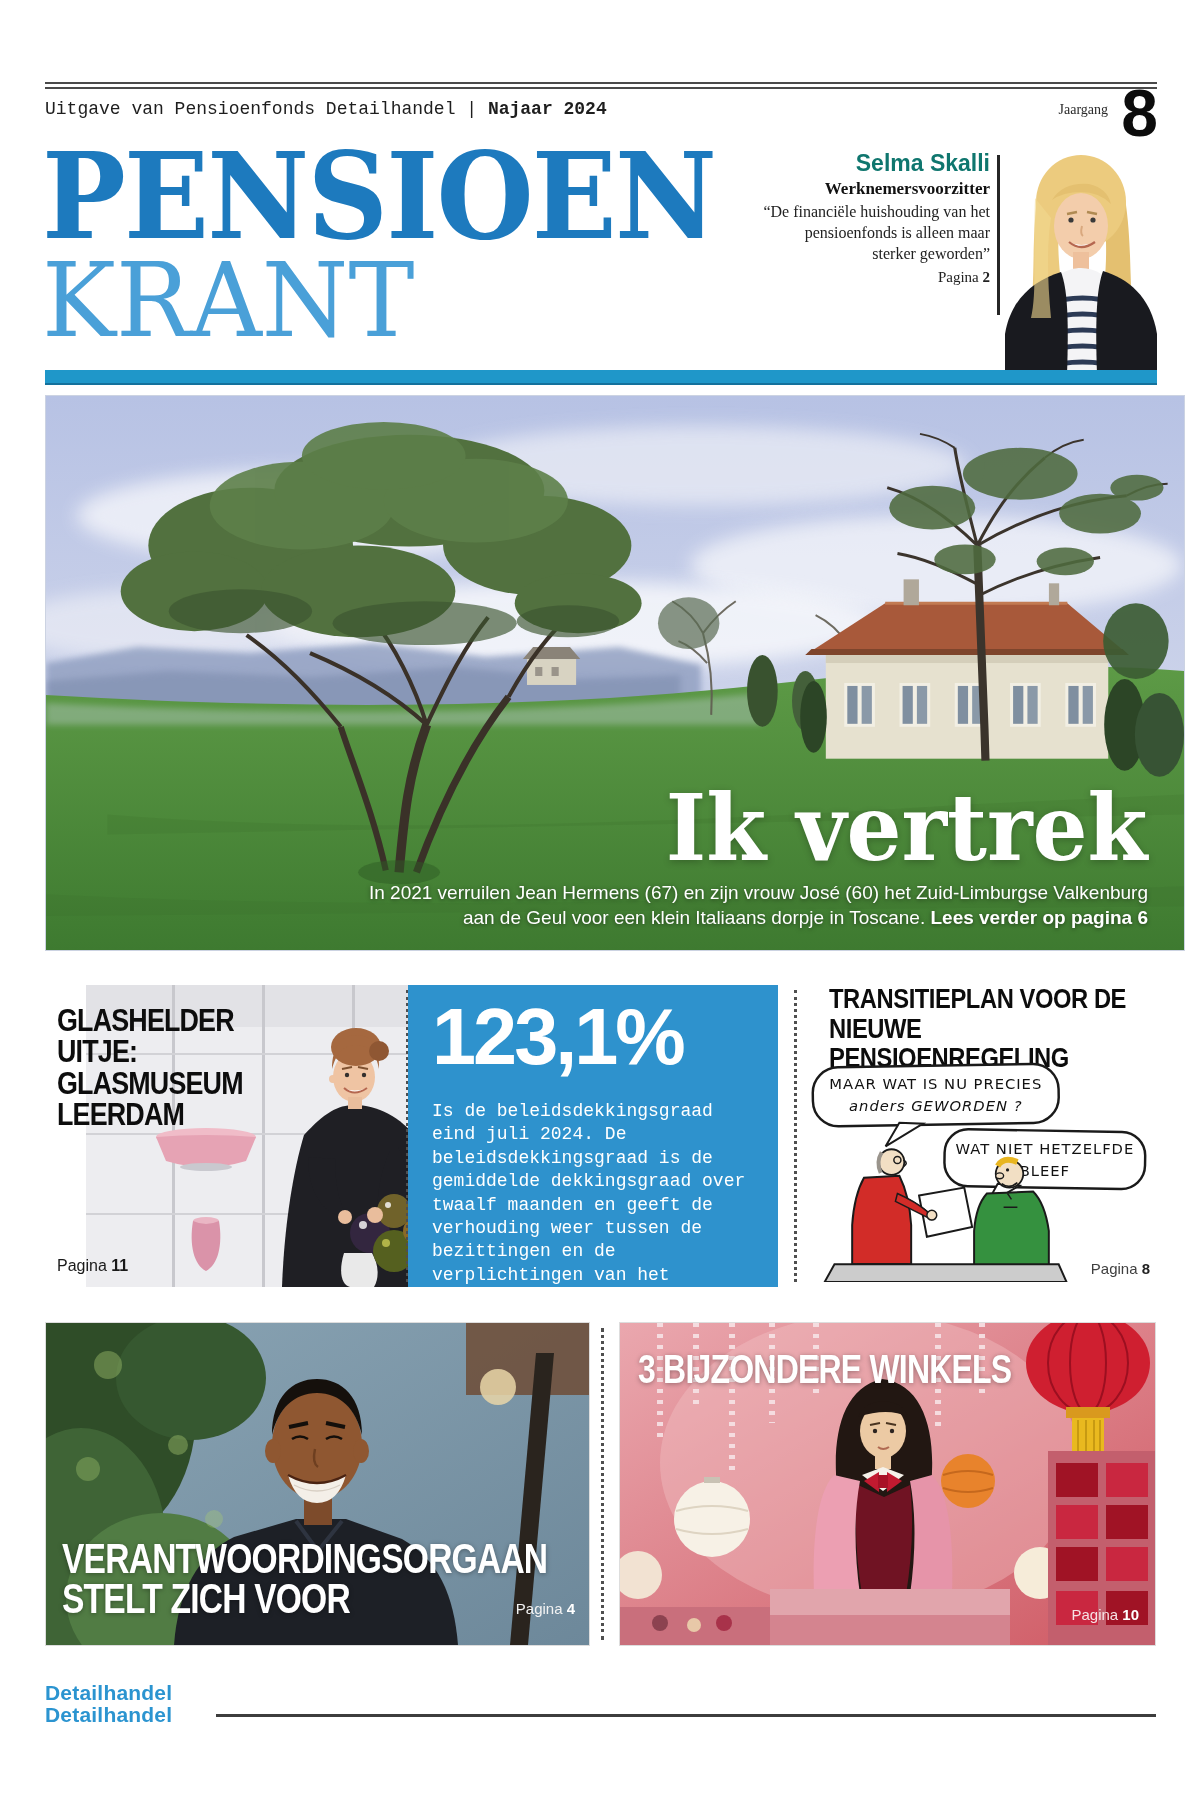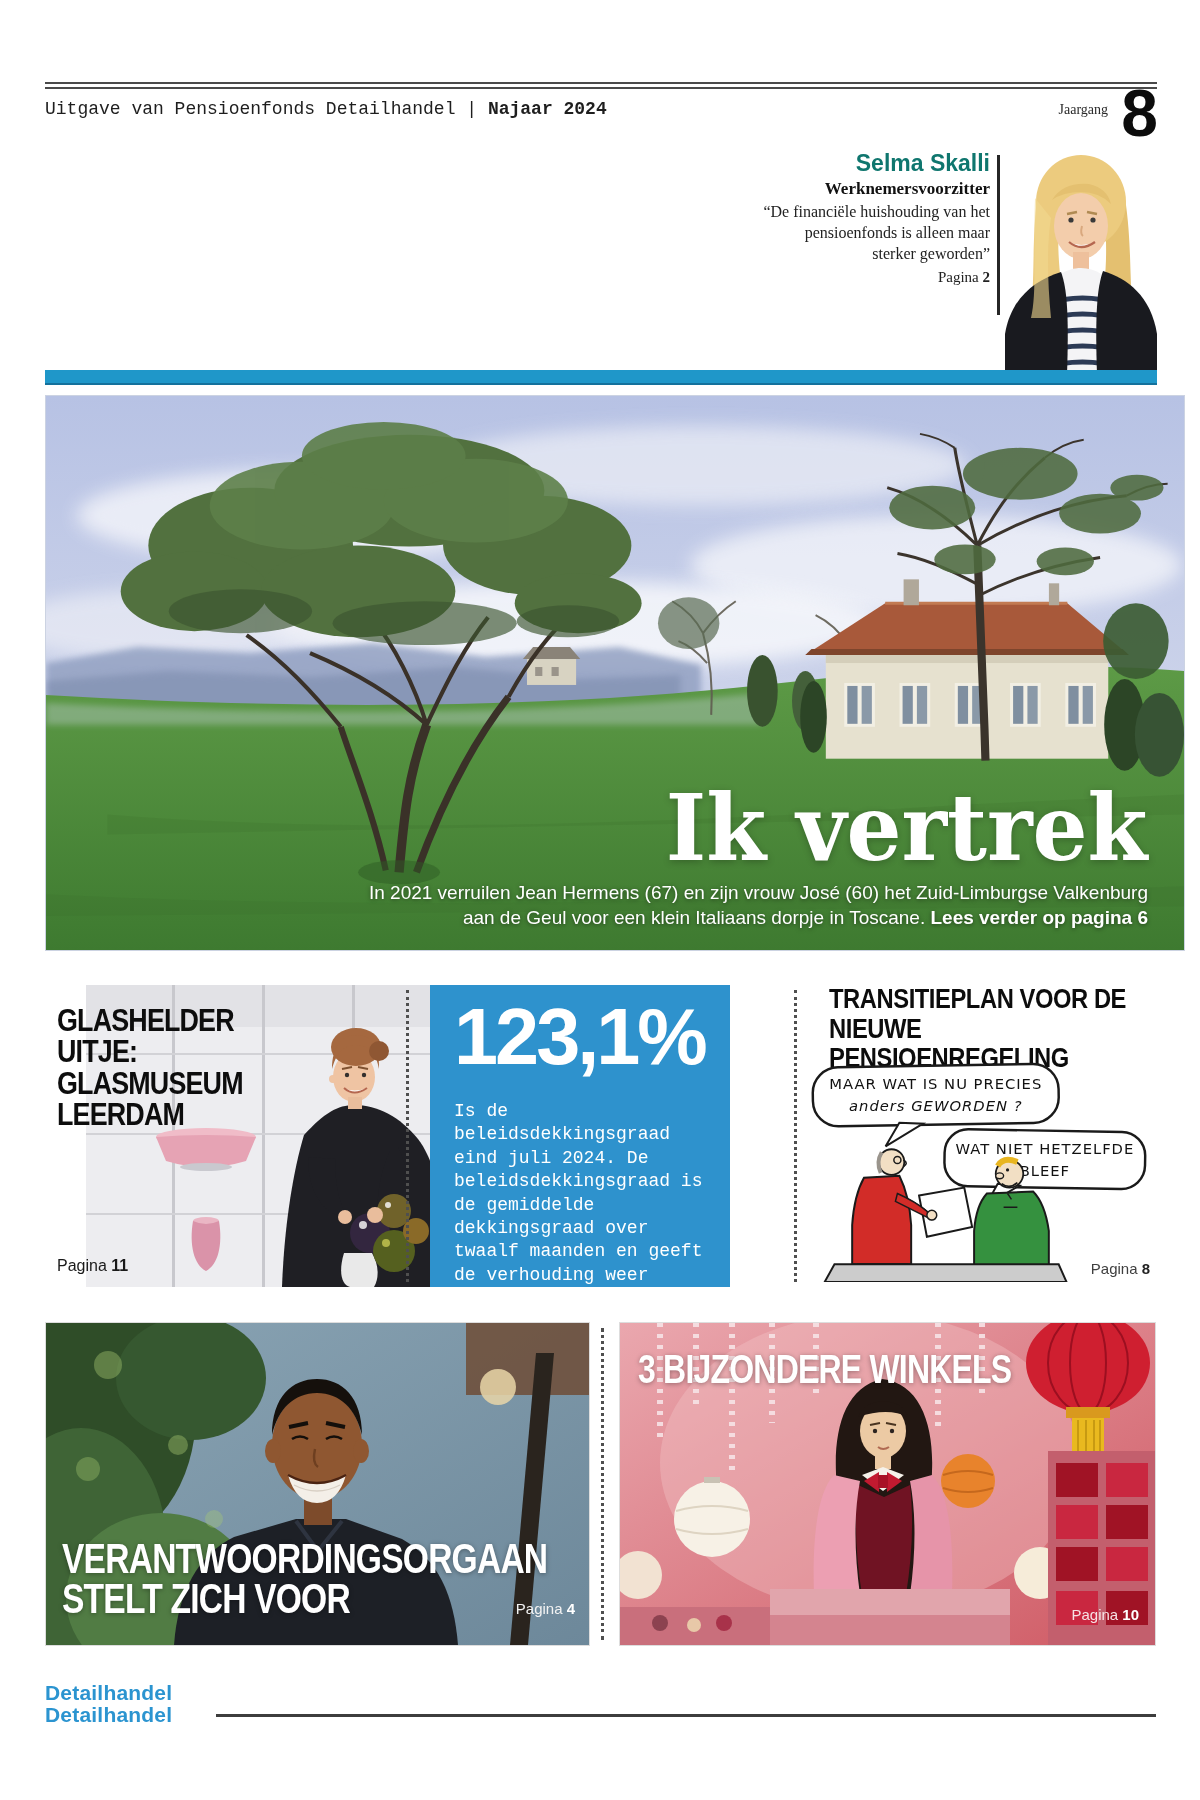--- a/index.html
+++ b/index.html
@@ -47,21 +47,21 @@
   .card-glas{position:absolute;left:45px;top:985px;width:360px;height:302px;overflow:hidden;padding-left:41px;}
   .card-glas svg{display:block;width:100%;height:100%;}
   .glas-title{position:absolute;left:12px;top:20px;font-weight:bold;font-size:32px;line-height:.98;
         color:#0d0d0d;letter-spacing:-1px;transform:scaleX(.84);transform-origin:left top;}
   .glas-page{position:absolute;left:12px;bottom:12px;font-size:16px;color:#1a1a1a;}
   .glas-page b{font-weight:bold;}
   .sep{position:absolute;border-left:3px dotted #4f4f4f;}
   .sep1{left:406px;top:990px;height:292px;}
   .sep2{left:794px;top:990px;height:292px;}
   .sep3{left:601px;top:1328px;height:312px;}
-  .box-blue{position:absolute;left:430px;top:985px;width:300px;height:302px;background:#2e92cd;
+  .box-blue{position:absolute;left:408px;top:985px;width:370px;height:302px;background:#2e92cd;
         box-sizing:border-box;padding:14px 24px 0 24px;color:#fff;}
   .big-number{font-size:80px;font-weight:bold;letter-spacing:-3px;line-height:.95;
         transform:scaleX(.99);transform-origin:left top;}
   .box-body{font-size:18px;line-height:1.3;margin-top:25px;font-family:Liberation Mono, monospace;}
   .trans{position:absolute;left:808px;top:985px;width:350px;margin-left:21px;}
   .trans-title{font-weight:bold;font-size:27px;line-height:1.1;letter-spacing:-.5px;color:#0c0c0c;
         transform:scaleX(.88);transform-origin:left top;}
   .cartoon{position:absolute;left:802px;top:1046px;width:356px;height:236px;}
   .cartoon svg{display:block;width:100%;height:100%;}
   .trans-page{position:absolute;right:50px;top:1260px;font-size:15px;color:#3f3f3f;}
@@ -95,20 +95,24 @@
 
   <div class="top-rule"></div>
   <div class="edition">
     <span>Uitgave van Pensioenfonds Detailhandel</span>
     <span>|</span>
     <b>Najaar 2024</b>
   </div>
   <div class="volume-label">Jaargang</div>
   <div class="volume-number">8</div>
 
+  <div class="logo">
+    <div class="logo-top">PENSIOEN</div>
+    <div class="logo-bottom">KRANT</div>
+  </div>
 
   <div class="chair">
     <div class="chair-name">Selma Skalli</div>
     <div class="chair-role">Werknemersvoorzitter</div>
     <div class="chair-quote">“De financiële huishouding van het pensioenfonds is alleen maar sterker geworden”</div>
     <div class="chair-page"><span>Pagina </span><b>2</b></div>
   </div>
   <div class="chair-rule"></div>
   <div class="chair-photo">
     <svg viewBox="0 0 152 237" preserveAspectRatio="none">

